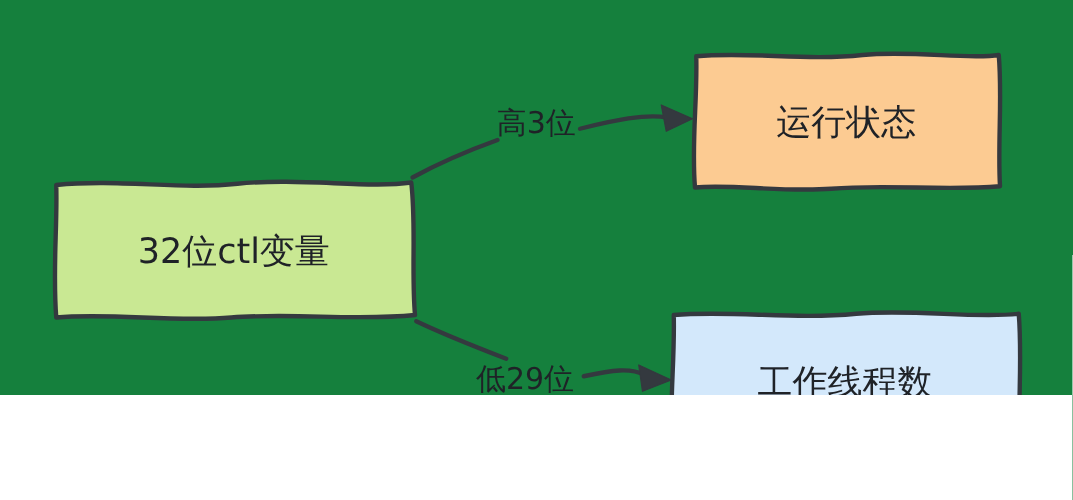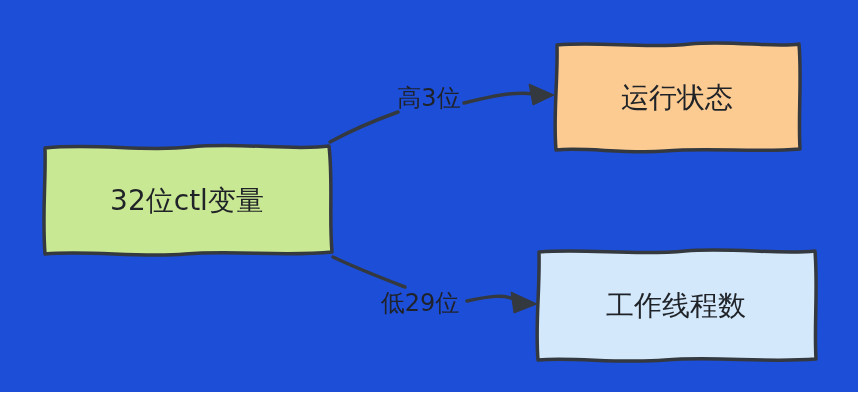--- a/index.html
+++ b/index.html
@@ -3,22 +3,22 @@
 <meta charset="utf-8">
 <style>
   html, body {
     margin: 0;
     padding: 0;
     background: #ffffff;
   }
   .canvas {
     position: relative;
     width: 858px;
-    height: 392px;
-    background: #1d4ed8;
+    height: 316px;
+    background: #15803d;
     overflow: hidden;
     font-family: "DejaVu Sans", sans-serif;
   }
   svg { display: block; }
   .box {
     stroke: #34393f;
     stroke-width: 3.5;
     stroke-linejoin: round;
     stroke-linecap: round;
   }

